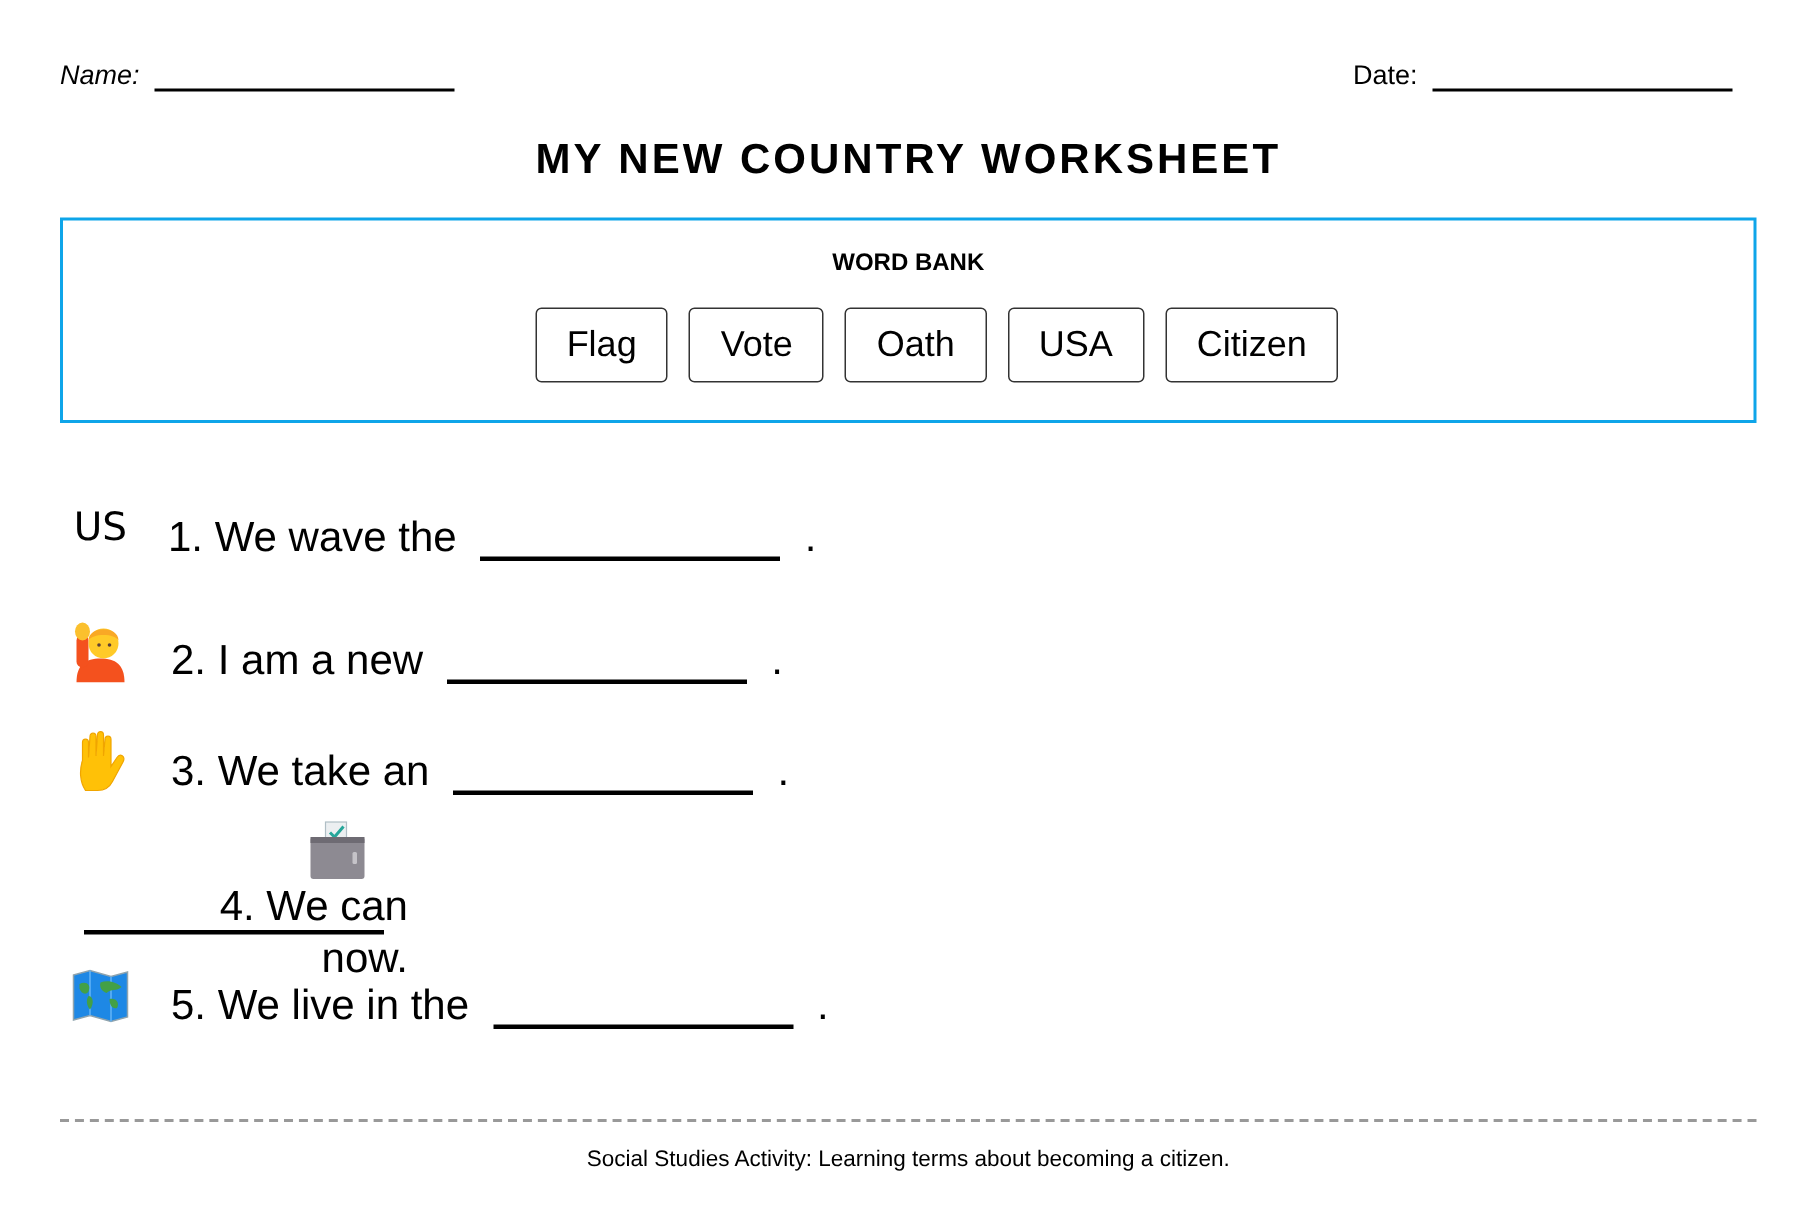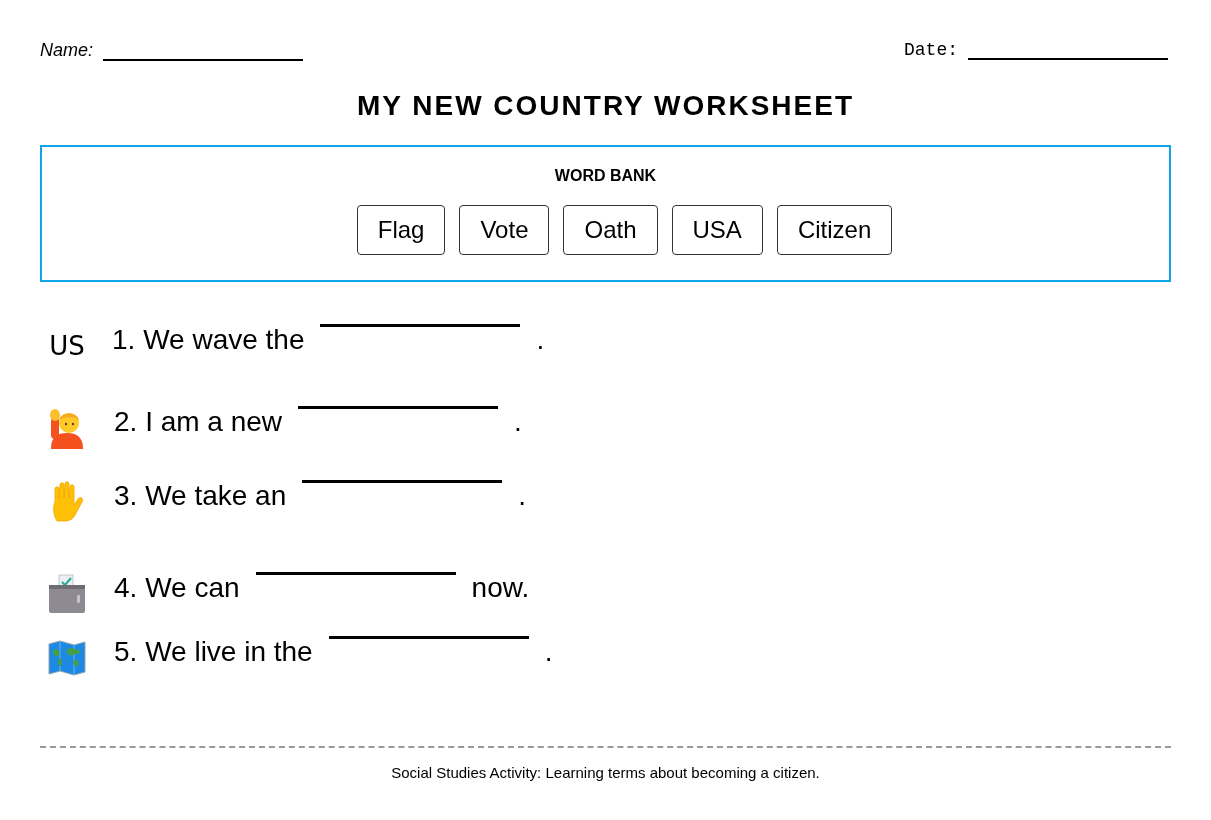--- a/index.html
+++ b/index.html
@@ -2,31 +2,31 @@
 <html><head>
   <meta charset="utf-8">
   <style>
     * { box-sizing: border-box; margin: 0; padding: 0; }
     html, body { width: 1211px; height: 820px; background: #ffffff; overflow: hidden; }
     body { font-family: "Liberation Sans", sans-serif; color: #000; position: relative; }
 
     .header-row { position: absolute; top: 40px; left: 40px; right: 40px; height: 20px; }
     .field { position: absolute; top: 0; display: flex; align-items: flex-end; font-size: 18px; }
     .field.name { left: 0; font-style: italic; }
-    .field.date { right: 3px; font-family: Liberation Mono, monospace; }
+    .field.date { right: 16px; }
     .field .line { display: inline-block; width: 200px; border-bottom: 2px solid #000; margin-left: 10px; height: 16px; }
 
     .title { position: absolute; top: 90px; left: 0; width: 1211px; text-align: center; font-size: 28px; font-weight: bold; letter-spacing: 2px; }
 
     .word-bank { position: absolute; top: 145px; left: 40px; width: 1131px; height: 137px; border: 2px solid #0ea5e9; }
     .wb-title { position: absolute; top: 20px; left: 0; width: 100%; text-align: center; font-size: 16px; font-weight: bold; }
     .wb-words { position: absolute; top: 58px; left: 0; width: 100%; display: flex; justify-content: center; gap: 14px; padding-left: 38px; }
     .word { height: 50px; border: 1px solid #333; border-radius: 4px; padding: 0 20px; font-size: 24px; display: flex; align-items: center; background: #fff; }
 
-    .question { position: absolute; left: 40px; height: 50px; display: flex; align-items: flex-start; font-size: 28px; }
+    .question { position: absolute; left: 40px; height: 50px; display: flex; align-items: flex-end; font-size: 28px; }
     .q-icon { width: 54px; height: 44px; display: flex; align-items: center; justify-content: center; margin-right: 20px; font-size: 28px; }
     .q-icon.us-text { font-size: 26px; font-family: "DejaVu Sans", sans-serif; margin-right: 18px; }
     .q-text { white-space: nowrap; }
     .blank { display: inline-block; width: 200px; border-bottom: 3px solid #000; margin: 0 16px; height: 3px; position: relative; top: 0; }
 
     .divider { position: absolute; top: 746px; left: 40px; width: 1131px; border-top: 2px dashed #999; }
     .footer { position: absolute; top: 764px; left: 0; width: 1211px; text-align: center; font-size: 15px; }
 
     svg { display: block; }
   </style>
@@ -85,21 +85,21 @@
   <div class="q-icon">
     <svg width="40" height="42" viewBox="0 0 40 42">
       <path d="M10 40 C6 34 6 26 8 20 L8 8 C8 5 12 5 12 8 L12 18 L13 4 C13 1 17 1 17 4 L17 17 L18 3 C18 0 22 0 22 3 L22 17 L23 6 C23 3 27 3 27 6 L27 24 L31 18 C33 15 37 17 35 21 L28 34 C26 38 22 40 18 40 Z" fill="#ffc107" stroke="#f0a500" stroke-width="0.8"></path>
     </svg>
   </div>
   <span class="q-text">3. We take an</span>
   <span class="blank"></span>
   <span class="q-text">.</span>
 </div>
 
-<div class="question" style="top:572px;">
+<div class="question" style="top:546px;flex-direction:column;">
   <div class="q-icon">
     <svg width="40" height="42" viewBox="0 0 40 42">
       <rect x="12" y="2" width="14" height="14" fill="#eceff1" stroke="#b0bec5" stroke-width="0.8"></rect>
       <path d="M15 9 L18 12 L24 5" stroke="#26a69a" stroke-width="2" fill="none"></path>
       <rect x="2" y="12" width="36" height="28" rx="2" fill="#8d8a92"></rect>
       <rect x="2" y="12" width="36" height="4" fill="#6e6b73"></rect>
       <rect x="30" y="22" width="3" height="8" rx="1" fill="#c5c3c8"></rect>
     </svg>
   </div>
   <span class="q-text">4. We can</span>

